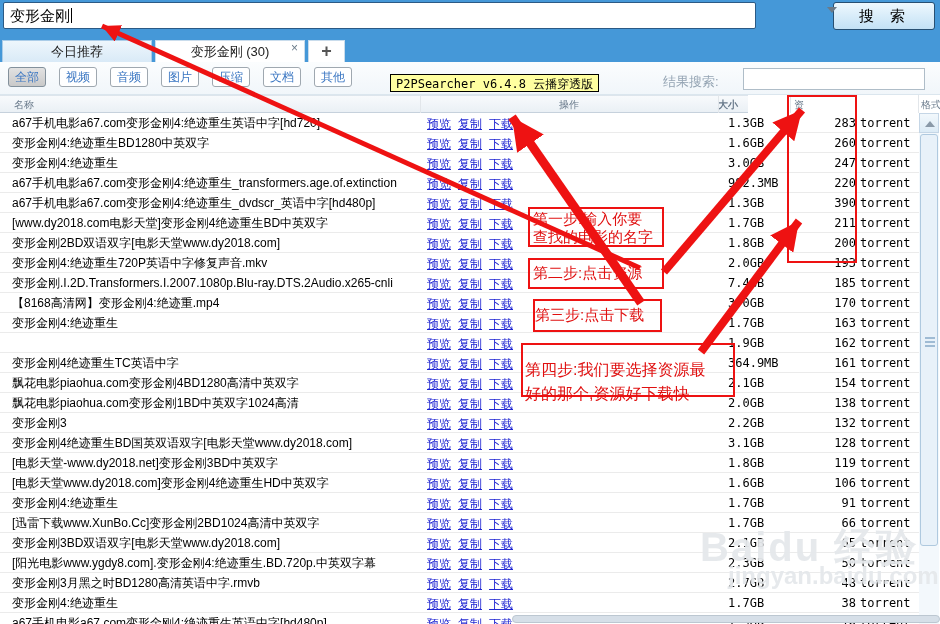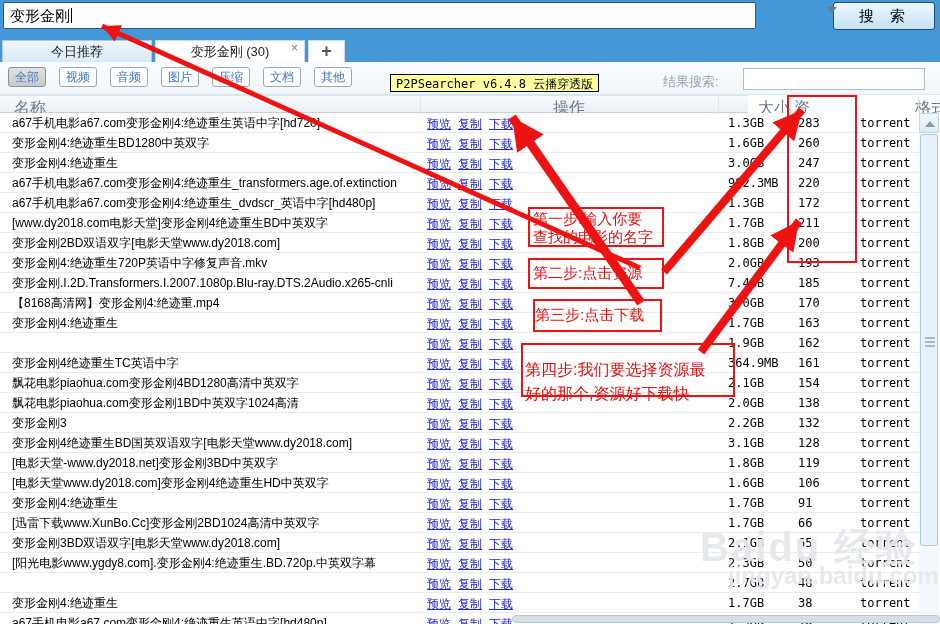--- a/index.html
+++ b/index.html
@@ -34,38 +34,38 @@
   .fbtn.active{background:linear-gradient(#e2e2e2,#c9c9c9);border-color:#83919c;text-align:center;}
   .badge{position:absolute;left:390px;top:74px;height:18px;background:#ffffa0;border:1px solid #000;
     font-family:"DejaVu Sans Mono",monospace;font-size:12px;color:#000;padding:1px 5px;white-space:nowrap;}
   .result-label{position:absolute;left:663px;top:73px;font-size:13px;color:#93a3b2;}
   .result-input{position:absolute;left:743px;top:68px;width:182px;height:22px;background:#fff;
     border:1px solid #afbdc8;font-size:12px;padding:2px 4px;}
 
   
   .thead{position:absolute;left:0;top:95px;width:748px;height:18px;
     background:linear-gradient(#f8fafc,#eaf0f5);border-top:1px solid #dde5ec;border-bottom:1px solid #c6d1dc;
-    font-size:16px;color:#68798a;}
+    font-size:10px;color:#68798a;}
   .th{position:absolute;top:2px;}
   .th-name{left:14px;}
   .th-ops{left:420px;width:298px;text-align:center;}
-  .th-size{left:718px;width:72px;text-align:right;}
+  .th-size{left:718px;width:72px;text-align:left;font-weight:bold;}
   .th-res{left:794px;}
   .sort-arrow{position:absolute;left:827px;top:7px;width:0;height:0;
     border-left:5px solid transparent;border-right:5px solid transparent;border-top:6px solid #6b7a88;cursor:pointer;}
   .th-fmt{left:856px;width:62px;text-align:center;margin-left:44px;}
   .colline{position:absolute;top:95px;bottom:0;width:1px;background:#e2e6ea;}
   .tbody{position:absolute;left:0;top:113px;width:919px;height:511px;overflow:hidden;}
   .row{position:relative;width:100%;height:20px;border-bottom:1px solid #ebebeb;background:#fff;}
   .cell{position:absolute;top:0;height:20px;line-height:20px;white-space:nowrap;overflow:hidden;}
   .c-name{left:0;width:420px;padding-left:12px;font-size:12px;color:#000;}
   .c-ops{left:420px;width:298px;padding-left:7px;}
   .oplink{display:inline-block;margin-right:7px;font-size:12px;color:#2026d2;text-decoration:underline;cursor:pointer;}
   .c-size{left:718px;width:72px;padding-left:10px;font-family:"DejaVu Sans Mono",monospace;font-size:12px;}
-  .c-res{left:790px;width:66px;padding-left:8px;font-family:"DejaVu Sans Mono",monospace;font-size:12px;}
+  .c-res{left:790px;width:66px;padding-left:8px;font-family:"DejaVu Sans Mono",monospace;font-size:12px;text-align:right;}
   .c-fmt{left:856px;width:62px;padding-left:4px;font-family:"DejaVu Sans Mono",monospace;font-size:12px;}
 
   
   .vscroll{position:absolute;left:919px;top:113px;width:20px;height:511px;background:#f3f8fc;}
   .vs-up{position:absolute;left:0;top:0;width:20px;height:20px;background:linear-gradient(#f2f8fc,#dcebf6);
     border:1px solid #c5d6e6;cursor:pointer;}
   .vs-up:before{content:"";position:absolute;left:5px;top:7px;width:0;height:0;
     border-left:5px solid transparent;border-right:5px solid transparent;border-bottom:6px solid #8a99a8;}
   .vs-thumb{position:absolute;left:1px;top:21px;width:18px;height:412px;background:#e8f1f9;
     border:1px solid #afc9df;border-radius:3px;cursor:pointer;}
@@ -160,21 +160,21 @@
         <div class="cell c-name">a67手机电影a67.com变形金刚4:绝迹重生_transformers.age.of.extinction</div>
         <div class="cell c-ops"><span class="oplink">预览</span><span class="oplink">复制</span><span class="oplink">下载</span></div>
         <div class="cell c-size">982.3MB</div>
         <div class="cell c-res">220</div>
         <div class="cell c-fmt">torrent</div>
       </div>
       <div class="row">
         <div class="cell c-name">a67手机电影a67.com变形金刚4:绝迹重生_dvdscr_英语中字[hd480p]</div>
         <div class="cell c-ops"><span class="oplink">预览</span><span class="oplink">复制</span><span class="oplink">下载</span></div>
         <div class="cell c-size">1.3GB</div>
-        <div class="cell c-res">172</div>
+        <div class="cell c-res">390</div>
         <div class="cell c-fmt">torrent</div>
       </div>
       <div class="row">
         <div class="cell c-name">[www.dy2018.com电影天堂]变形金刚4绝迹重生BD中英双字</div>
         <div class="cell c-ops"><span class="oplink">预览</span><span class="oplink">复制</span><span class="oplink">下载</span></div>
         <div class="cell c-size">1.7GB</div>
         <div class="cell c-res">211</div>
         <div class="cell c-fmt">torrent</div>
       </div>
       <div class="row">
@@ -289,20 +289,21 @@
         <div class="cell c-fmt">torrent</div>
       </div>
       <div class="row">
         <div class="cell c-name">[阳光电影www.ygdy8.com].变形金刚4:绝迹重生.BD.720p.中英双字幕</div>
         <div class="cell c-ops"><span class="oplink">预览</span><span class="oplink">复制</span><span class="oplink">下载</span></div>
         <div class="cell c-size">2.3GB</div>
         <div class="cell c-res">50</div>
         <div class="cell c-fmt">torrent</div>
       </div>
       <div class="row">
+        <div class="cell c-name">变形金刚3月黑之时BD1280高清英语中字.rmvb</div>
         <div class="cell c-ops"><span class="oplink">预览</span><span class="oplink">复制</span><span class="oplink">下载</span></div>
         <div class="cell c-size">2.7GB</div>
         <div class="cell c-res">48</div>
         <div class="cell c-fmt">torrent</div>
       </div>
       <div class="row">
         <div class="cell c-name">变形金刚4:绝迹重生</div>
         <div class="cell c-ops"><span class="oplink">预览</span><span class="oplink">复制</span><span class="oplink">下载</span></div>
         <div class="cell c-size">1.7GB</div>
         <div class="cell c-res">38</div>

